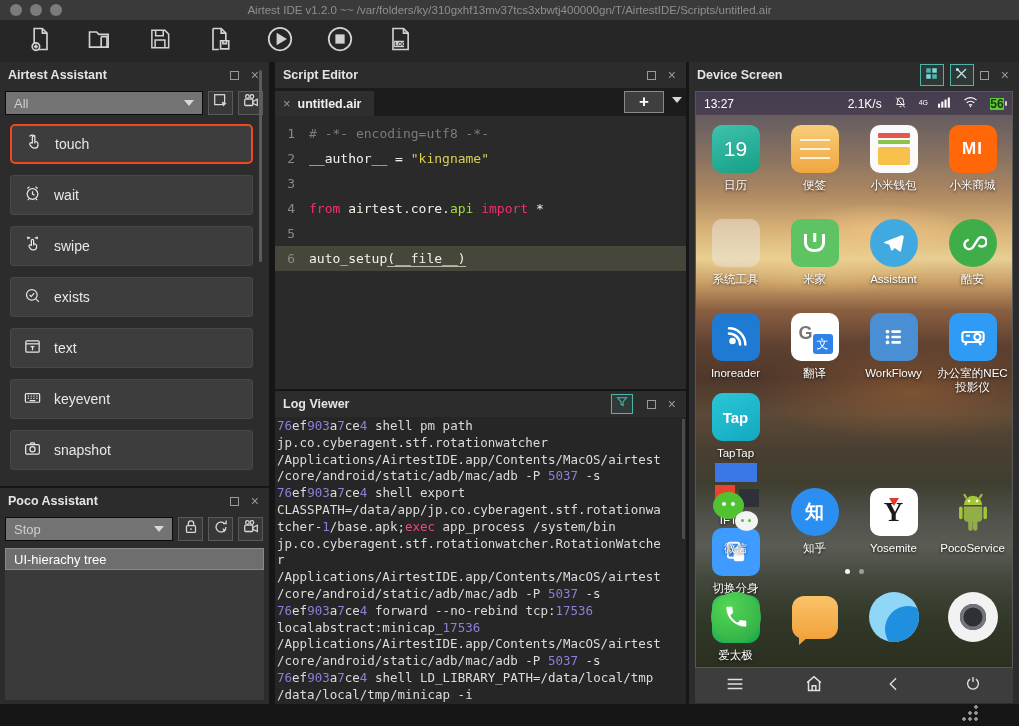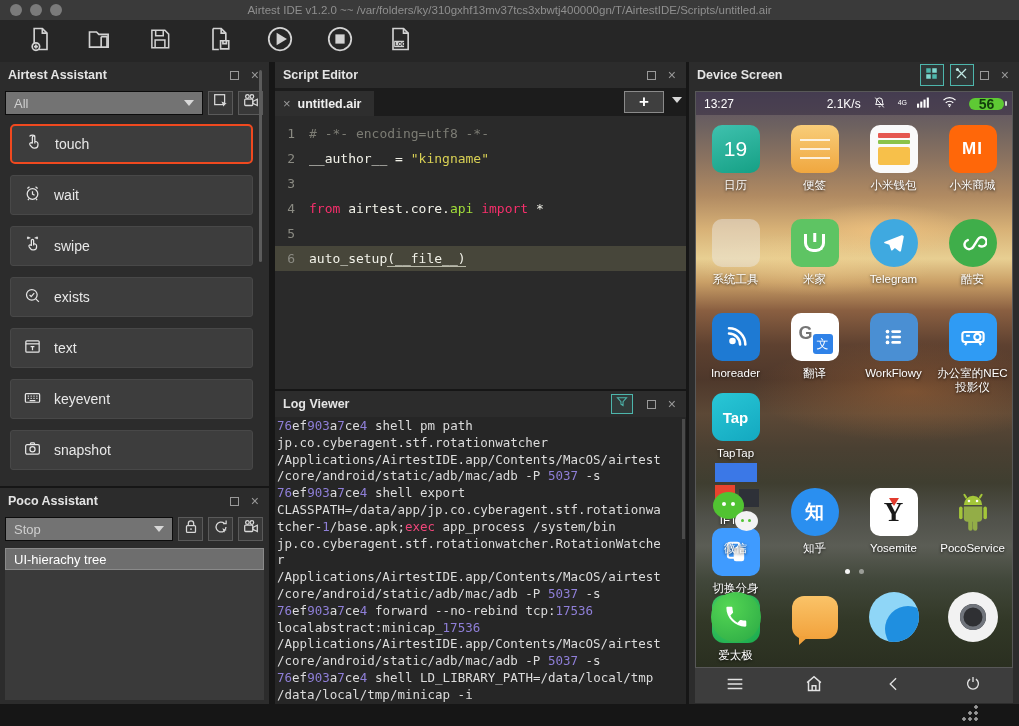--- a/index.html
+++ b/index.html
@@ -97,22 +97,22 @@
            background:
              radial-gradient(ellipse 130px 38px at 58% 24%, rgba(250,200,130,.55), transparent 70%),
              radial-gradient(ellipse 170px 45px at 38% 30%, rgba(240,205,140,.45), transparent 70%),
              radial-gradient(ellipse 220px 70px at 68% 52%, rgba(220,130,60,.30), transparent 72%),
              linear-gradient(180deg,#585063 0%,#6e6260 6%,#8d7460 12%,#b08a62 18%,#d8b277 24%,
                #e8cf92 29%,#caa067 33%,#8a5f41 38%,#5e4130 44%,#4e382b 50%,#5c4836 56%,#4a4032 62%,
                #3f3e30 68%,#50514a 74%,#5b5d55 79%,#41473a 85%,#323827 92%,#2a2f20 100%); }
   .statusbar { position:absolute; top:0; left:0; right:0; height:23px; background:rgba(52,44,66,.55);
                display:flex; align-items:center; padding:0 8px; color:#fff; font-size:12px; }
   .sb-right { margin-left:auto; display:flex; align-items:center; gap:12px; }
-  .batt { width:35px; height:12px; background:#5ec934; border-radius:6px; color:#123c0c;
-          font-size:14px; font-weight:bold; display:flex; align-items:center; justify-content:center;
+  .batt { width:14px; height:12px; background:#5ec934; border-radius:0; color:#123c0c;
+          font-size:12px; font-weight:bold; display:flex; align-items:center; justify-content:center;
           position:relative; }
   .batt::after { content:""; position:absolute; right:-3px; width:2px; height:5px; background:#cfd6cf;
                  border-radius:1px; }
   .netlabel { font-size:7px; margin-right:-2px; align-self:flex-start; padding-top:3px; }
 
   .app-row { position:absolute; left:0; right:0; display:flex; }
   .app-cell { width:25%; display:flex; flex-direction:column; align-items:center; cursor:pointer; }
   .app-label { margin-top:5px; font-size:11.5px; color:#fff; text-align:center; line-height:1.25;
                max-width:76px; text-shadow:0 1px 3px rgba(0,0,0,.85); }
   .ai { width:48px; height:48px; border-radius:10px; position:relative; display:flex;
@@ -552,21 +552,21 @@
                 <span class="app-label">米家</span>
               </div>
               <div class="app-cell">
                 <span>
                   <div class="ai ic-telegram">
                     <svg width="26" height="26" viewBox="0 0 24 24">
                       <path d="M20.2 4.4 3.6 10.8c-.9.4-.9 1.1-.1 1.4l4.2 1.3 1.6 4.9c.2.6.8.8 1.3.3l2.2-2.1 4.3 3.2c.6.3 1.2.1 1.4-.7l2.5-12.6c.2-1-.4-1.5-1.4-1.1z" fill="#fff"></path>
                     </svg>
                   </div>
                 </span>
-                <span class="app-label">Telegram</span>
+                <span class="app-label">Assistant</span>
               </div>
               <div class="app-cell">
                 <span>
                   <div class="ai ic-coolapk">
                     <svg width="28" height="28" viewBox="0 0 24 24">
                       <path d="M7.5 9.5a4 4 0 1 0 4.8 5.6l3.9-6.2a4 4 0 1 1 1.2 5.4" fill="none" stroke="#fff" stroke-width="2.1" stroke-linecap="round"></path>
                     </svg>
                   </div>
                 </span>
                 <span class="app-label">酷安</span>

